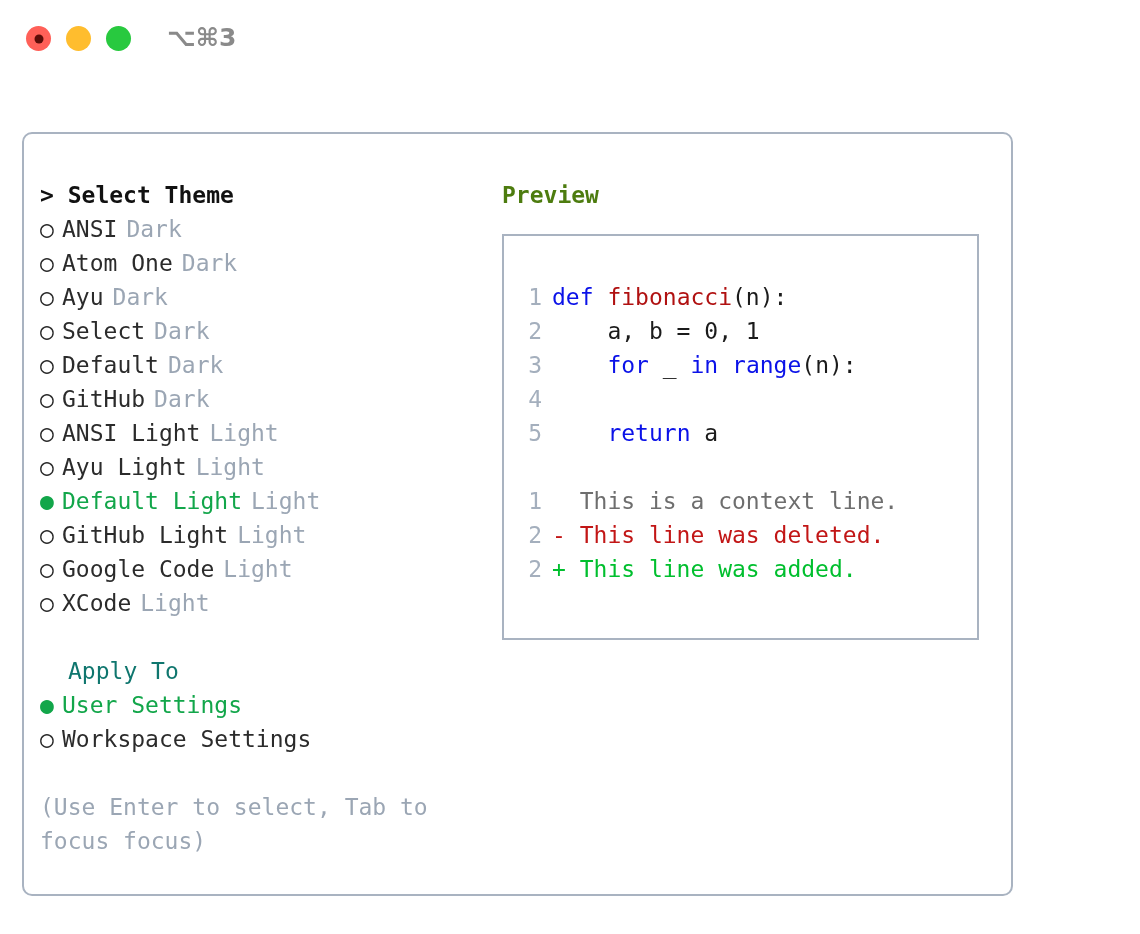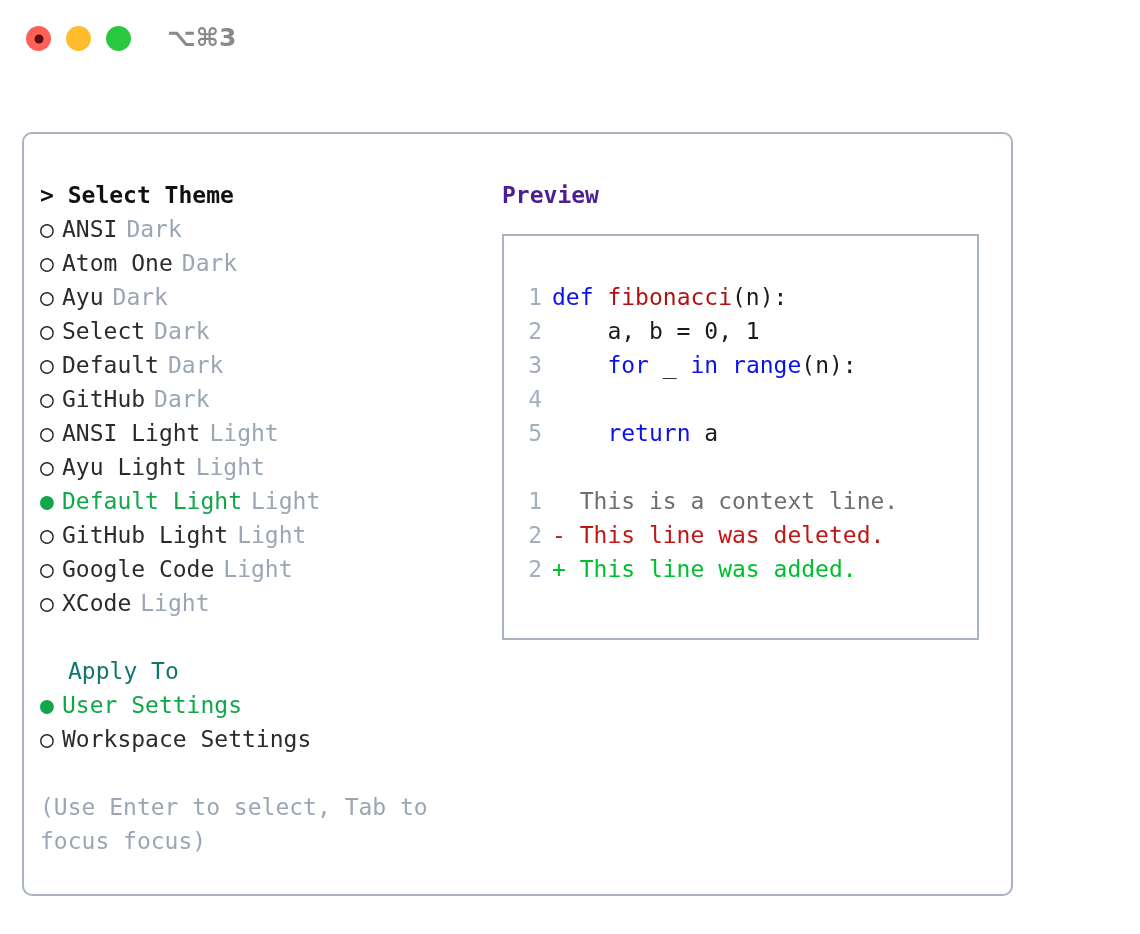--- a/index.html
+++ b/index.html
@@ -143,21 +143,21 @@
   
   #right-col {
     position: absolute;
     left: 478px;
     top: 44px;
     width: 500px;
   }
   #preview-title {
     font-size: 23px;
     font-weight: bold;
-    color: #4c1d95;
+    color: #4d7c0f;
     line-height: 34px;
   }
   #preview-box {
     margin-top: 22px;
     width: 477px;
     height: 406px;
     border: 2px solid #A9B3C1;
     background: #ffffff;
     padding: 44px 0 0 12px;
   }

